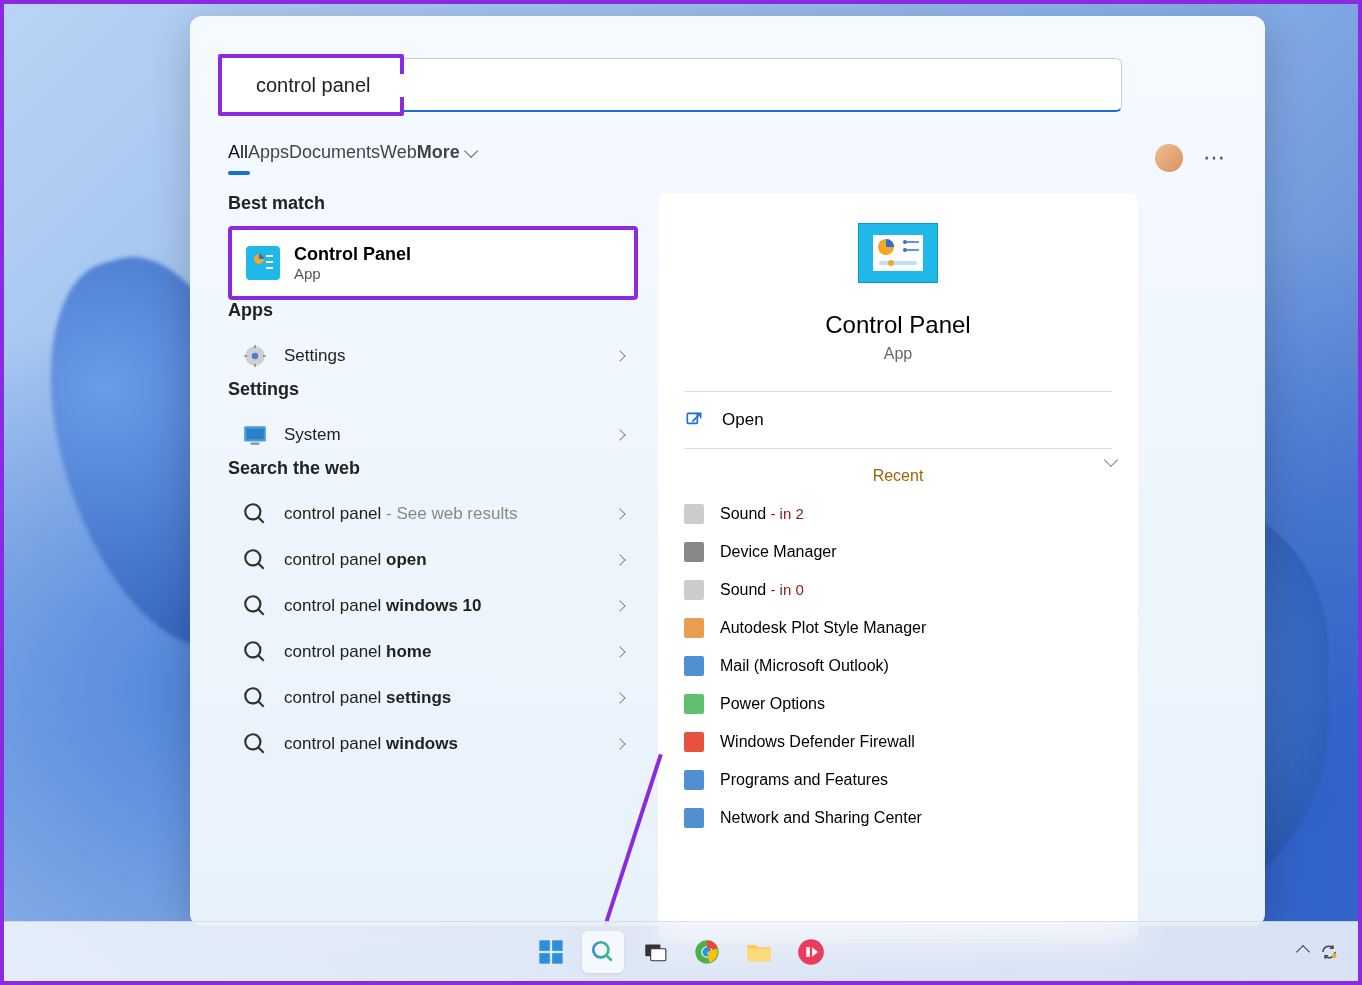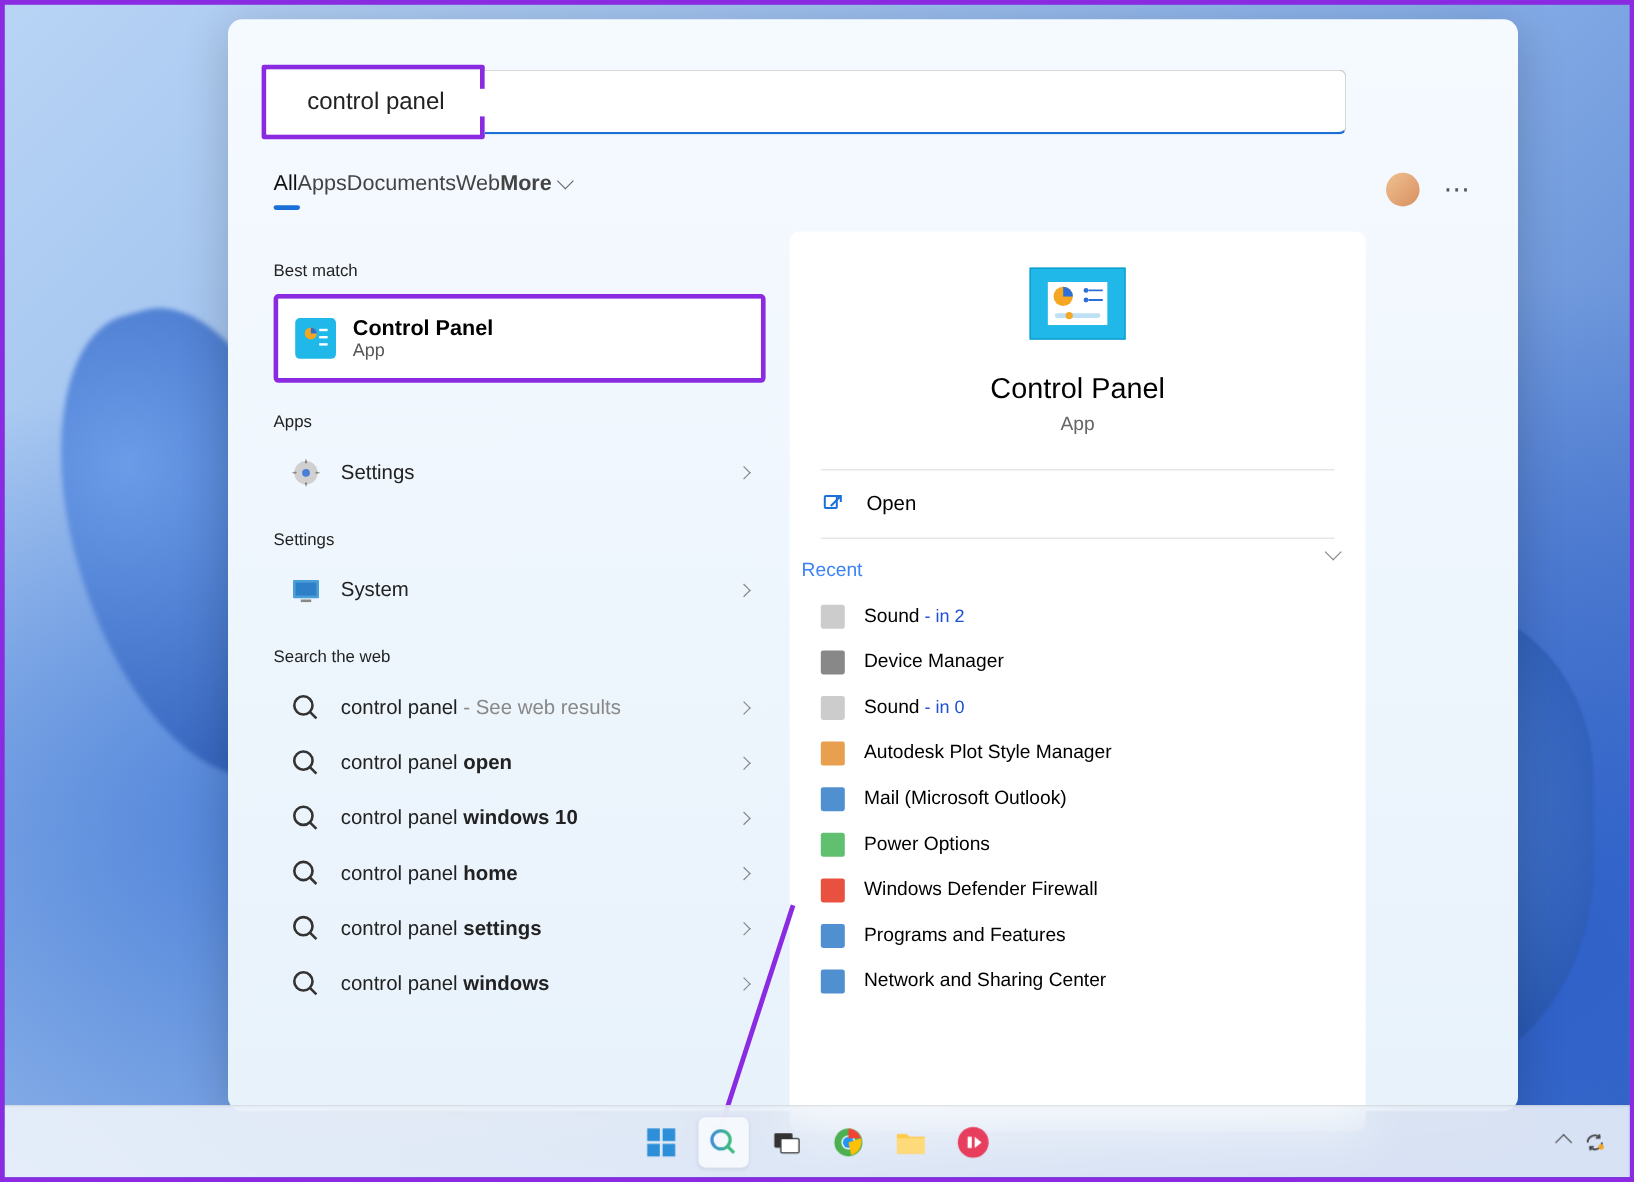--- a/index.html
+++ b/index.html
@@ -42,21 +42,21 @@
 .tab.active::after { content: ''; position: absolute; bottom: -2px; left: 0; width: 22px; height: 4px; background: #1a6fd8; border-radius: 2px; }
 .tab-more { display: flex; align-items: center; gap: 4px; font-weight: bold; }
 .chev-small { display: inline-block; width: 10px; height: 10px; border-right: 1.5px solid #666; border-bottom: 1.5px solid #666; transform: rotate(45deg) translateY(-3px); }
 .avatar { width: 28px; height: 28px; border-radius: 50%; background: linear-gradient(135deg, #f0c090, #d89060); margin-left: auto; }
 .ellipsis { font-size: 22px; color: #555; margin-left: 20px; cursor: pointer; letter-spacing: 2px; }
 
 .content { display: flex; padding: 20px 0 0 38px; gap: 20px; }
 .left-col { width: 410px; }
 .right-col { width: 480px; background: #fff; border-radius: 8px; padding: 30px 0 0 0; position: relative; height: 750px; overflow: hidden; }
 
-.section-title { font-size: 14px; font-weight: 400; color: #222; margin: 24px 0 12px 0; }
+.section-title { font-size: 18px; font-weight: 700; color: #222; margin: 0 0 12px 0; }
 .result-item {
   display: flex; align-items: center; padding: 10px 14px; border-radius: 6px; cursor: pointer;
   justify-content: space-between;
 }
 .ri-left { display: flex; align-items: center; gap: 16px; }
 .ri-icon { width: 26px; height: 26px; flex-shrink: 0; }
 .ri-text { font-size: 17px; color: #222; }
 .ri-chev { width: 8px; height: 8px; border-right: 1.5px solid #888; border-bottom: 1.5px solid #888; transform: rotate(-45deg); }
 
 .best-match-highlight { border: 4px solid #8a2be2; border-radius: 4px; }
@@ -65,24 +65,24 @@
 .bm-title { font-size: 18px; font-weight: 600; }
 .bm-sub { font-size: 15px; color: #555; }
 
 .preview-icon-big { width: 80px; height: 60px; margin: 0 auto; background: #1fb8e8; border: 1px solid #0a98c8; display: flex; align-items: center; justify-content: center; }
 .preview-title { text-align: center; font-size: 24px; font-weight: 500; margin-top: 28px; }
 .preview-sub { text-align: center; font-size: 16px; color: #666; margin-top: 6px; }
 .preview-hr { border: none; border-top: 1px solid #e0e0e0; margin: 28px 26px 0; }
 .action-row { display: flex; align-items: center; gap: 18px; padding: 18px 26px; font-size: 17px; cursor: pointer; }
 .open-icon { width: 20px; height: 20px; }
 .collapse-chev { position: absolute; right: 22px; top: 262px; width: 10px; height: 10px; border-right: 1.5px solid #888; border-bottom: 1.5px solid #888; transform: rotate(45deg); cursor: pointer; }
-.recent-title { font-size: 16px; color: #3b82f6; padding: 18px 10px 10px; }
+.recent-title { font-size: 16px; color: #a16207; padding: 18px 26px 10px; text-align: center; }
 .recent-item { display: flex; align-items: center; gap: 16px; padding: 9px 26px; font-size: 16px; cursor: pointer; }
 .ric { width: 20px; height: 20px; flex-shrink: 0; border-radius: 2px; }
-.recent-suffix { color: #1d4ed8; font-size: 15px; }
+.recent-suffix { color: #7f1d1d; font-size: 15px; }
 
 .taskbar {
   position: absolute; left: 0; right: 0; bottom: 0; height: 60px;
   background: rgba(245, 248, 252, 0.85); backdrop-filter: blur(20px);
   display: flex; align-items: center; justify-content: center; gap: 10px;
   border-top: 1px solid rgba(0,0,0,0.08);
 }
 .tb-icon { width: 42px; height: 42px; border-radius: 6px; display: flex; align-items: center; justify-content: center; cursor: pointer; }
 .tb-icon.active { background: rgba(255,255,255,0.7); box-shadow: 0 1px 3px rgba(0,0,0,0.1); }
 .tb-sys { position: absolute; right: 20px; display: flex; align-items: center; gap: 12px; }

